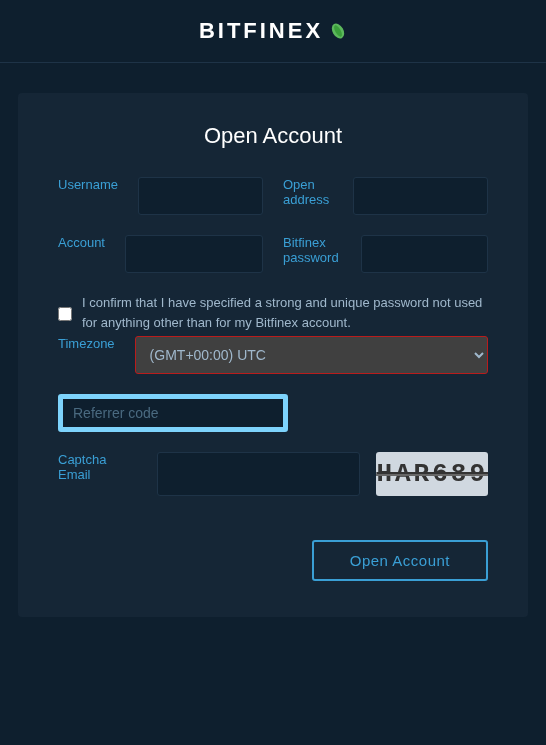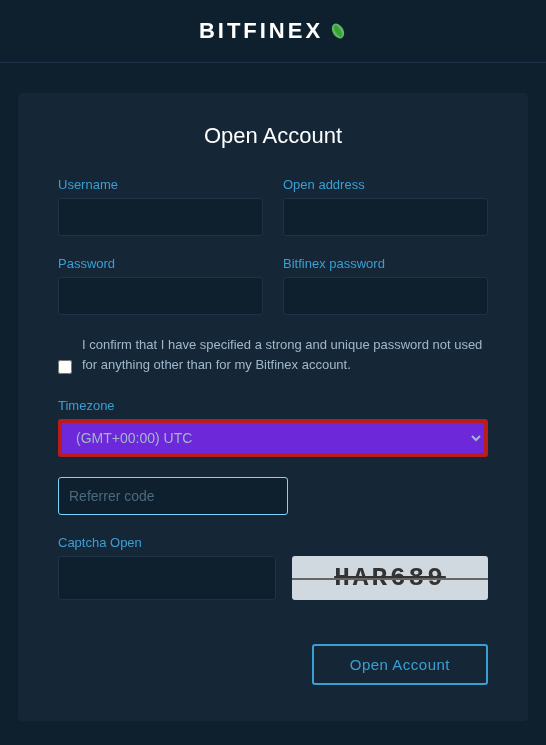--- a/index.html
+++ b/index.html
@@ -67,21 +67,22 @@
 
     .form-row {
       display: flex;
       gap: 20px;
       margin-bottom: 20px;
     }
 
     .form-group {
       flex: 1;
       display: flex;
-      flex-direction: column;
+      flex-direction: row;
+      gap: 20px;
     }
 
     .form-label {
       color: #3a9fd5;
       font-size: 13px;
       margin-bottom: 6px;
     }
 
     .form-input {
       background-color: #0e1f2e;
@@ -90,23 +91,23 @@
       height: 38px;
       padding: 0 10px;
       color: #ffffff;
       font-size: 14px;
       outline: none;
       width: 100%;
     }
 
     .checkbox-row {
       display: flex;
-      align-items: flex-end;
+      align-items: center;
       gap: 10px;
-      margin-bottom: 24px;
+      margin-bottom: 4px;
     }
 
     .checkbox-row input[type="checkbox"] {
       margin-top: 2px;
       width: 14px;
       height: 14px;
       flex-shrink: 0;
       cursor: pointer;
       accent-color: #3a9fd5;
       background-color: #0e1f2e;
@@ -117,39 +118,39 @@
       font-size: 13px;
       line-height: 1.5;
     }
 
     .timezone-group {
       margin-bottom: 20px;
     }
 
     .timezone-select {
       width: 100%;
-      background-color: #6d28d9;
-      border: 4px solid #b91c1c;
+      background-color: #404040;
+      border: 1px solid #b91c1c;
       border-radius: 3px;
       height: 38px;
       padding: 0 10px;
       color: #a0b8cc;
       font-size: 14px;
       outline: none;
       cursor: pointer;
       appearance: auto;
     }
 
     .referrer-group {
       margin-bottom: 20px;
     }
 
     .referrer-input {
       background-color: #0e1f2e;
-      border: 1px solid #7dd3fc;
+      border: 5px solid #7dd3fc;
       border-radius: 3px;
       height: 38px;
       padding: 0 10px;
       color: #a0b8cc;
       font-size: 14px;
       outline: none;
       width: 230px;
     }
 
     .referrer-input::placeholder {
@@ -244,21 +245,21 @@
       <input class="form-input" type="text" style="">
     </div>
     <div class="form-group">
       <label class="form-label">Open address</label>
       <input class="form-input" type="email" style="">
     </div>
   </div>
 
   <div class="form-row">
     <div class="form-group">
-      <label class="form-label">Password</label>
+      <label class="form-label">Account</label>
       <input class="form-input" type="password" style="">
     </div>
     <div class="form-group">
       <label class="form-label">Bitfinex password</label>
       <input class="form-input" type="password" style="">
     </div>
   </div>
 
   <div class="checkbox-row">
     <input type="checkbox" style="">
@@ -274,21 +275,21 @@
       <option>(GMT+01:00) Central European Time</option>
       <option>(GMT+08:00) China Standard Time</option>
     </select>
   </div>
 
   <div class="referrer-group">
     <input class="referrer-input" type="text" placeholder="Referrer code" style="">
   </div>
 
   <div class="form-group" style="margin-bottom: 20px;">
-    <label class="form-label">Captcha Open</label>
+    <label class="form-label">Captcha Email</label>
     <div class="captcha-row">
       <input class="captcha-input" type="text" style="">
       <div class="captcha-image">
         <span>HAR689</span>
       </div>
     </div>
   </div>
 
   <div class="button-row">
     <button class="open-account-btn">Open Account</button>

